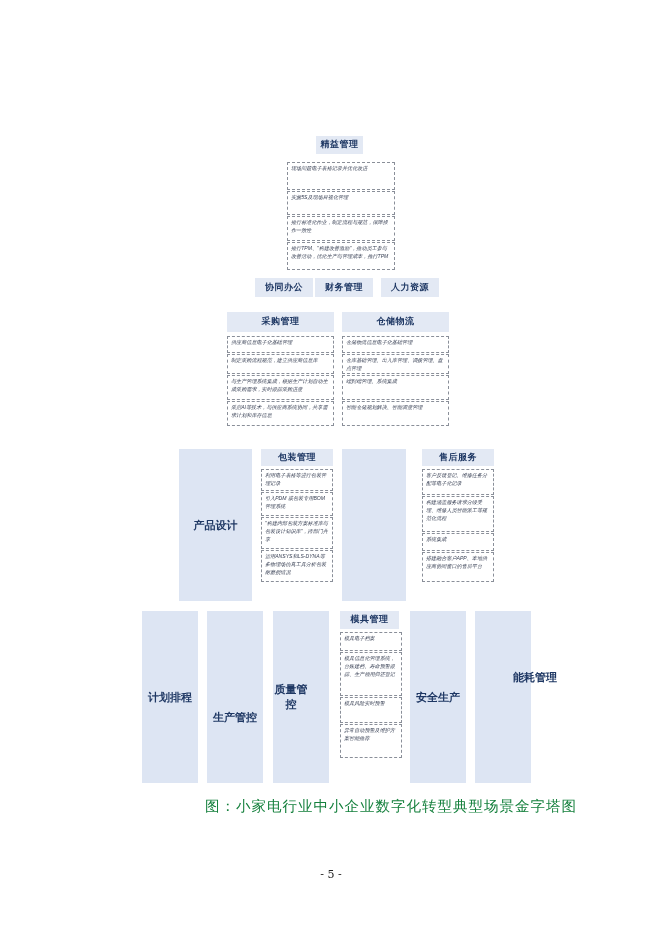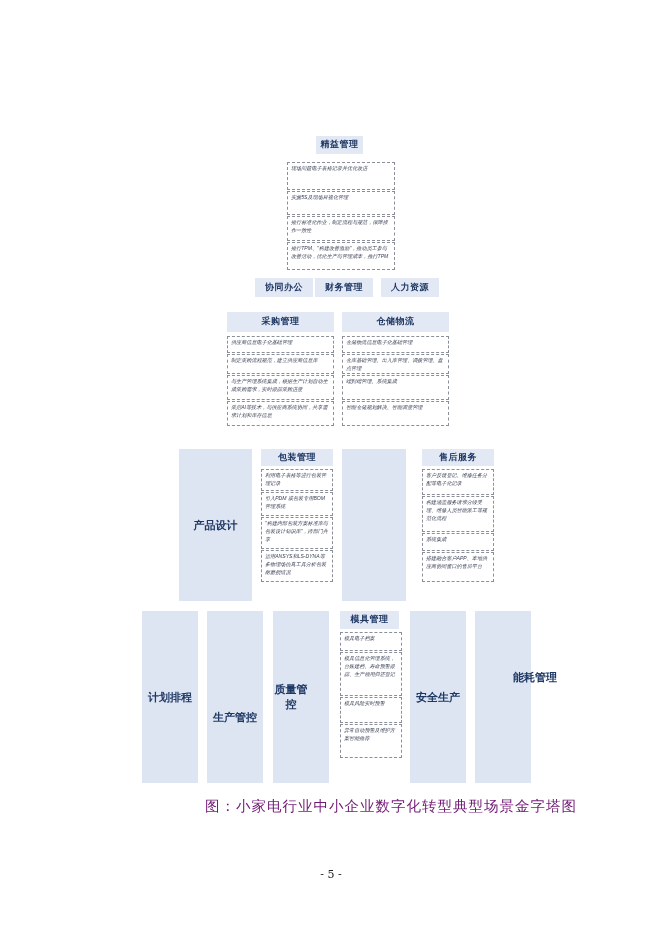--- a/index.html
+++ b/index.html
@@ -81,21 +81,21 @@
 
   
   .caption{
     position:absolute;
     left:0;
     top:797px;
     width:662px;
     text-align:center;
     font-family:"DejaVu Serif","Liberation Serif",serif;
     font-size:14.5px;
-    color:#701a75;
+    color:#15803d;
     letter-spacing:1px;
     padding-left:120px;
     box-sizing:border-box;
   }
   .pagenum{
     position:absolute;
     left:0;
     top:868px;
     width:662px;
     text-align:center;

